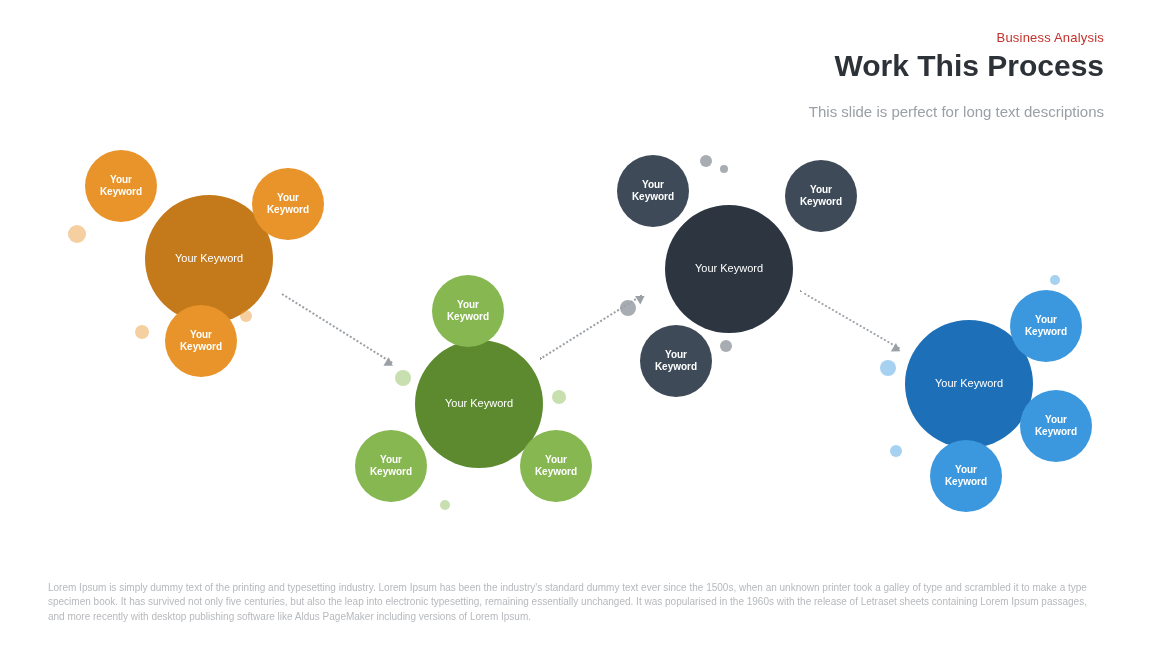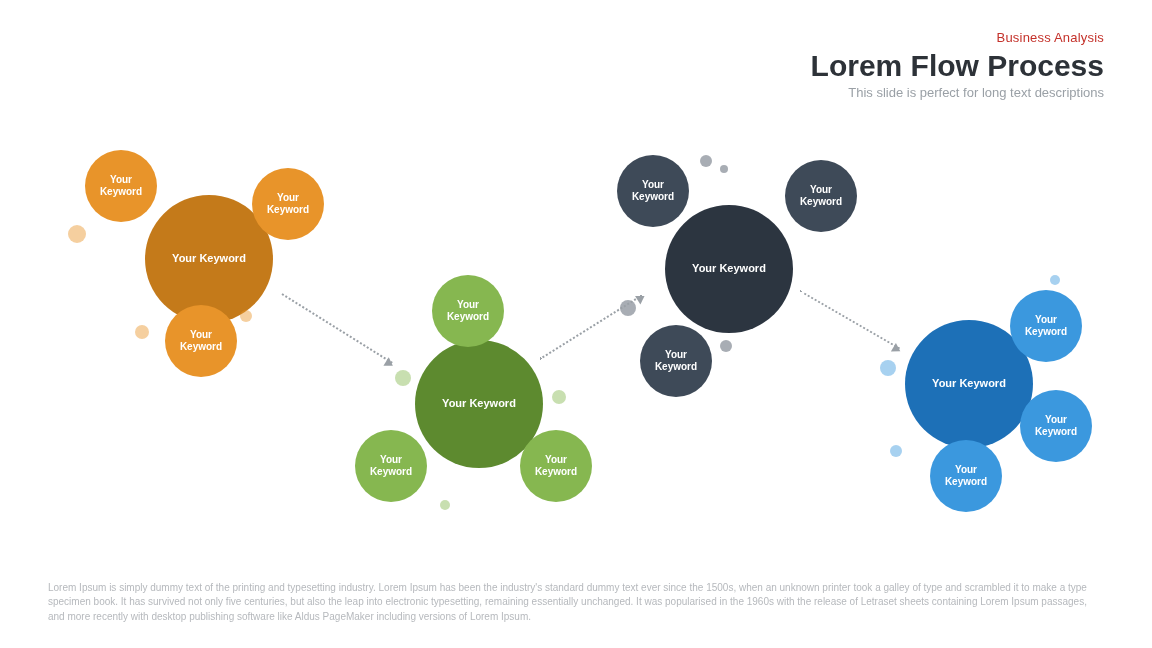--- a/index.html
+++ b/index.html
@@ -8,28 +8,28 @@
     width:1152px;
     height:648px;
     background:#fff;
     position:relative;
     overflow:hidden;
     box-shadow:0 0 12px rgba(0,0,0,0.15);
   }
   .header{padding:30px 48px 0;text-align:right;}
   .category{color:#c4312a;font-size:13px;font-weight:400;letter-spacing:.2px;}
   .title{font-size:30px;font-weight:700;color:#2d3238;margin-top:4px;}
-  .subtitle{font-size:13px;color:#9aa0a6;margin-top:2px;}
+  .subtitle{font-size:15px;color:#9aa0a6;margin-top:20px;}
   .canvas{position:absolute;left:0;top:0;width:1152px;height:648px;pointer-events:none;}
   .bubble{
     position:absolute;border-radius:50%;display:flex;
     align-items:center;justify-content:center;text-align:center;
     color:#fff;font-size:10px;line-height:1.25;font-weight:bold;
   }
-  .main{width:128px;height:128px;font-weight:700;font-size:11px;text-align:right;}
+  .main{width:128px;height:128px;font-weight:400;font-size:11px;text-align:right;}
   .sat{width:72px;height:72px;}
   .footer{
     position:absolute;left:48px;right:52px;bottom:24px;
     font-size:10px;line-height:1.45;color:#b6b9bd;
   }
   
   .arrow{
     position:absolute;
     border-top:2px dotted #9aa0a6;
     transform-origin:0 50%;
@@ -40,21 +40,21 @@
     border-left:8px solid #9aa0a6;
     border-top:5px solid transparent;
     border-bottom:5px solid transparent;
   }
 </style>
 </head>
 <body>
 
 <div class="header">
   <div class="category">Business Analysis</div>
-  <div class="title">Lorem Flow Process</div>
+  <div class="title">Work This Process</div>
   <div class="subtitle">This slide is perfect for long text descriptions</div>
 </div>
 
 <div class="canvas">
 
   <div class="bubble main" style="left: 145px; top: 195px; background: rgb(196, 122, 26);">
     <span>Your Keyword</span>
   </div>
   <div class="bubble sat" style="left: 85px; top: 150px; background: rgb(232, 148, 42);">
     <span>Your<br>Keyword</span>

